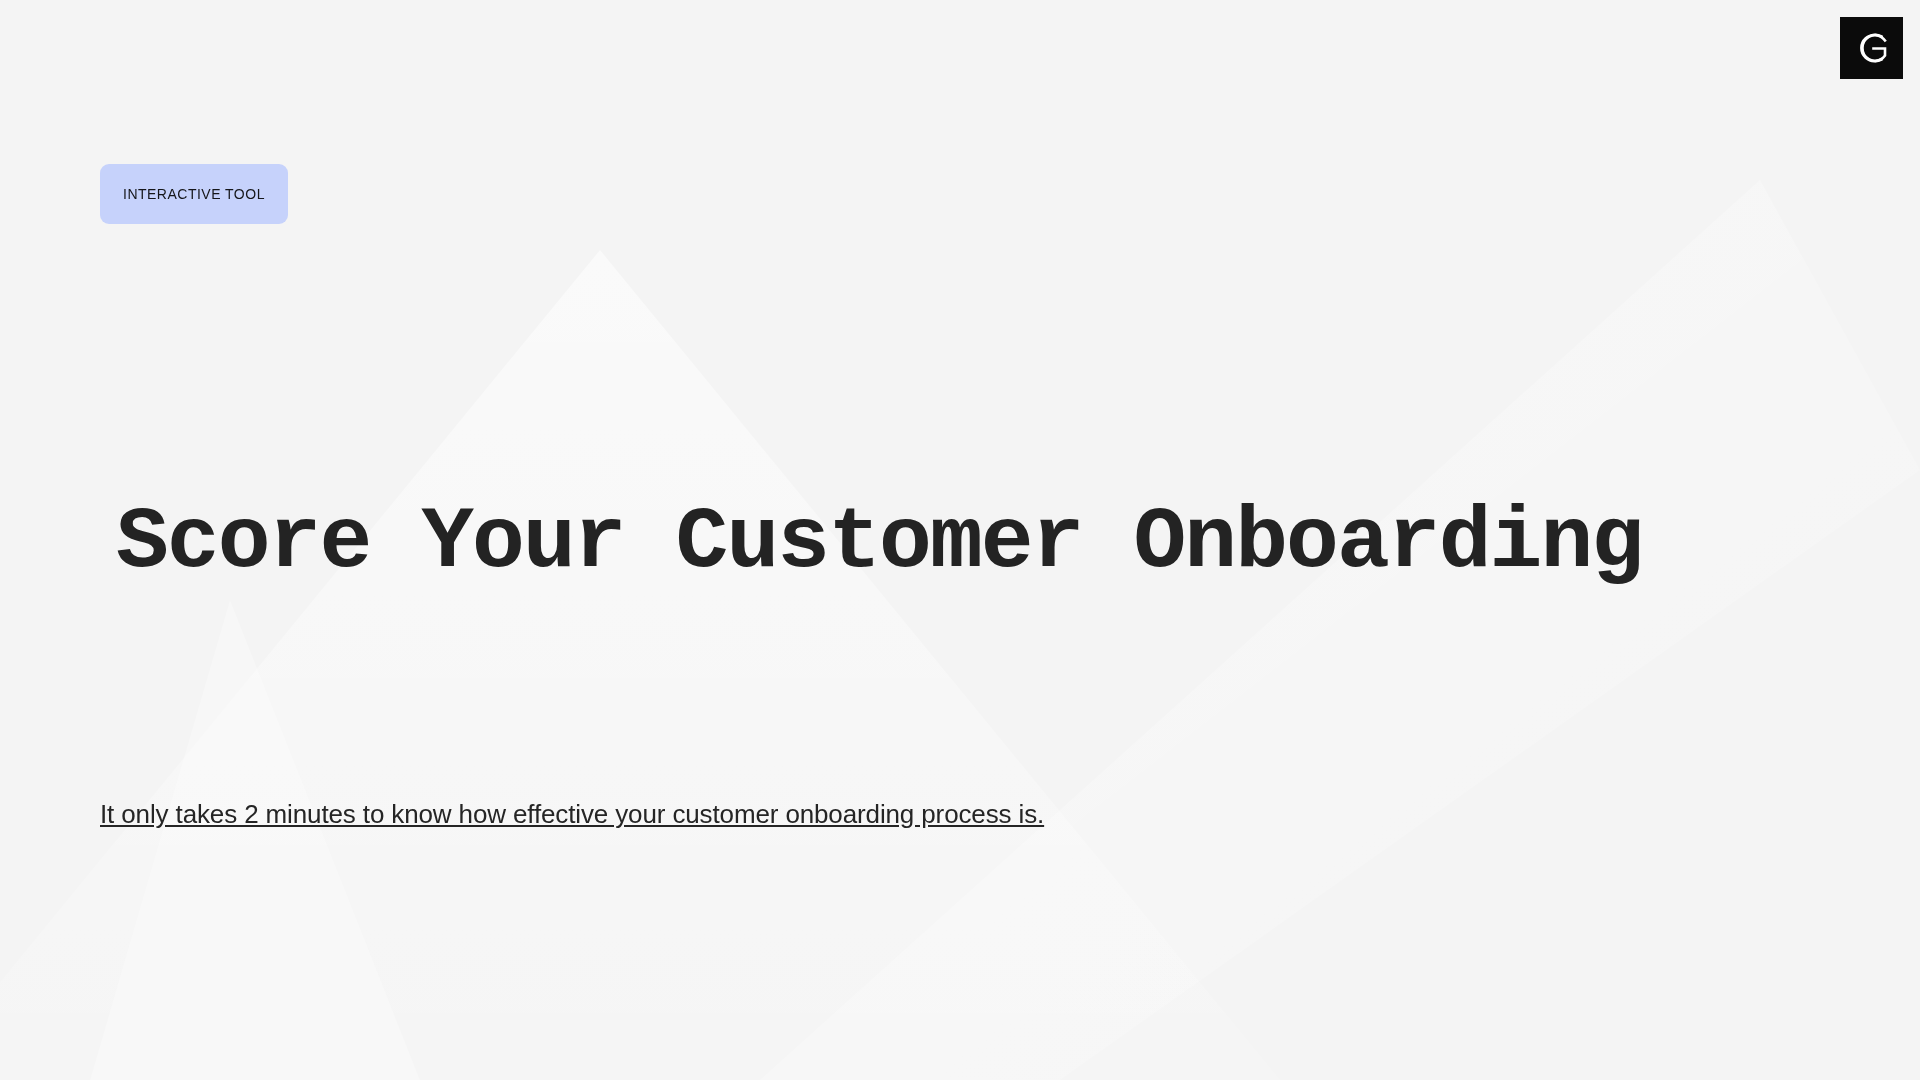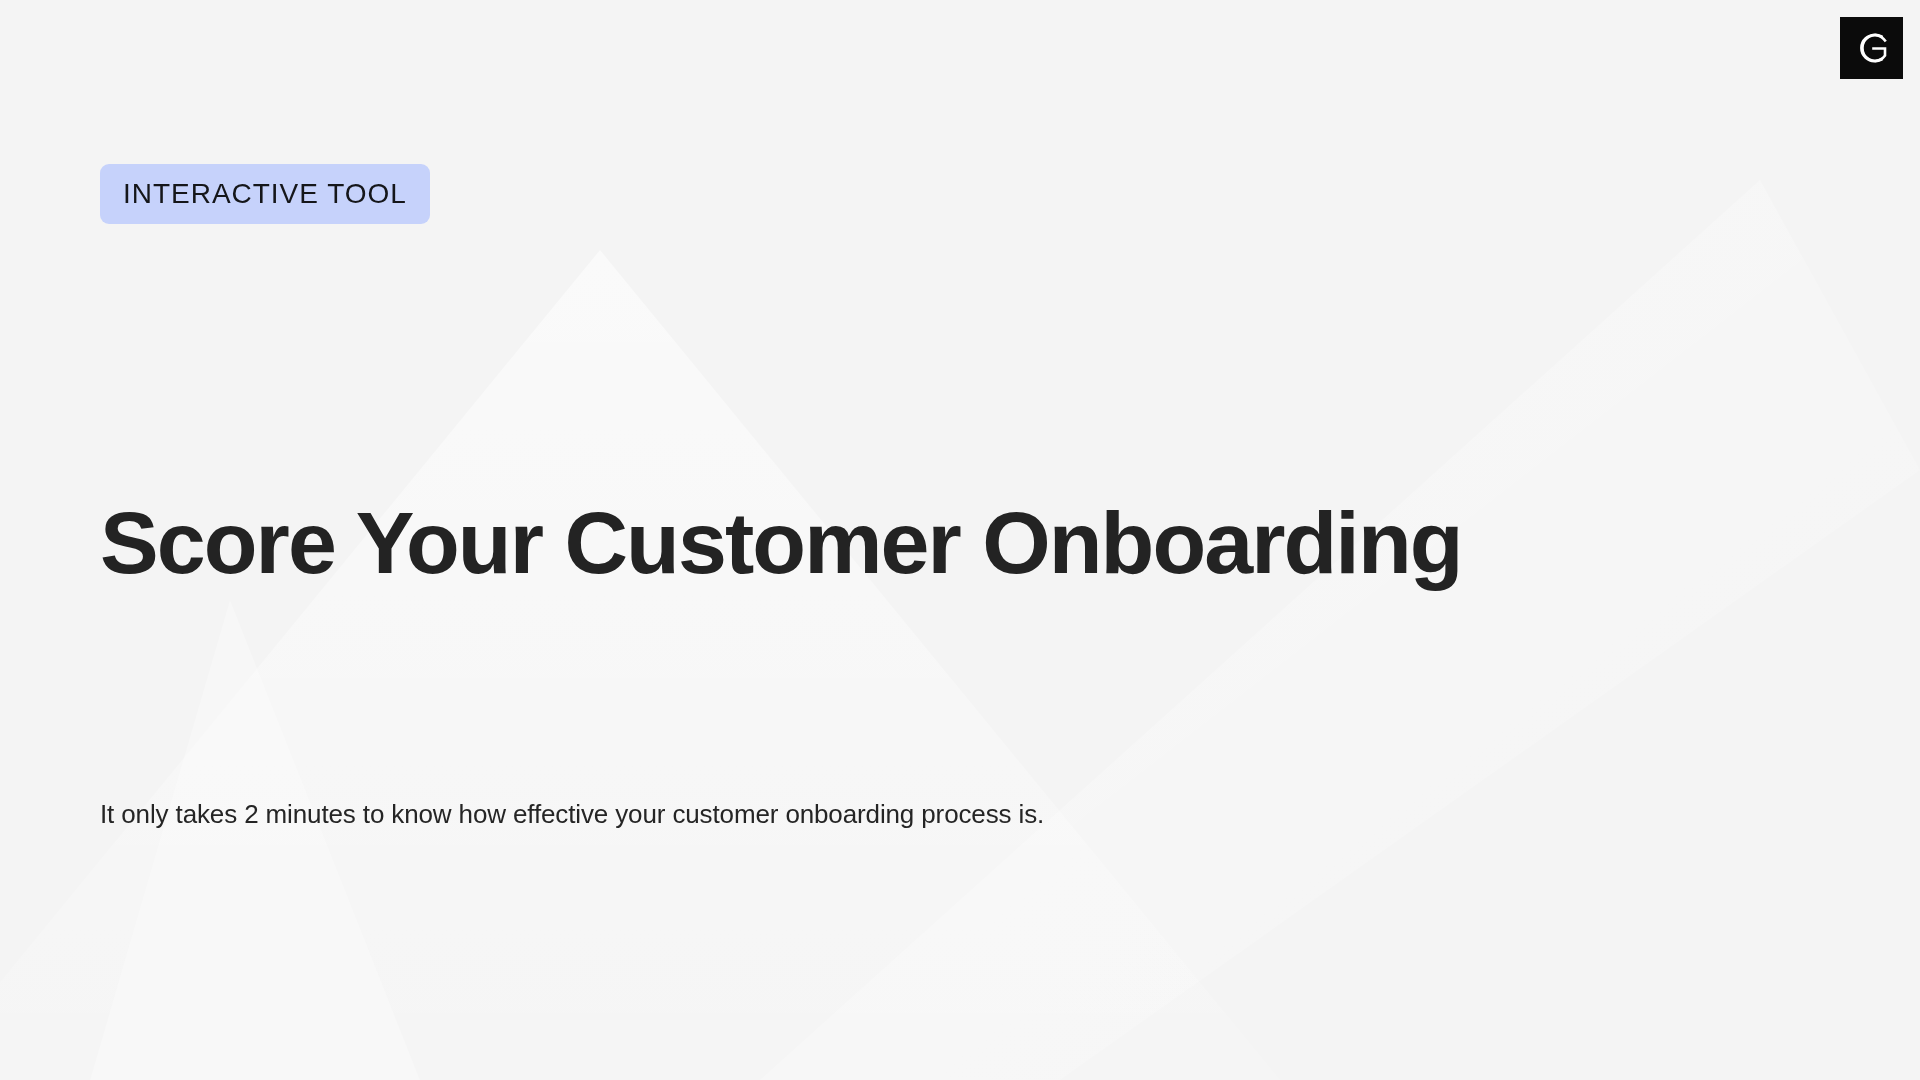--- a/index.html
+++ b/index.html
@@ -58,51 +58,53 @@
     position:absolute;
     top:164px;
     left:100px;
     height:60px;
     display:inline-flex;
     align-items:center;
     padding:0 23px;
     background:#c6d2fb;
     border-radius:9px;
     color:#15161a;
-    font-size:28px;
+    font-size:14px;
     line-height:1;
     letter-spacing:0.035em;
     font-weight:400;
     white-space:nowrap;
   }
 
   .hero-heading {
     position:absolute;
     top:492px;
-    left:100px;
+    left:116px;
     width:1720px;
     color:#232323;
     font-size:88px;
     font-weight:700;
     line-height:1.17;
     letter-spacing:-0.022em;
+    font-family:Liberation Mono, monospace;
   }
   .hero-heading .accent { color:#6b87f7; }
   .heading-line { display:block; white-space:nowrap; }
 
   .hero-sub {
     position:absolute;
     top:796px;
     left:100px;
     color:#252525;
     font-size:26px;
     font-weight:400;
     line-height:1.45;
     letter-spacing:-0.005em;
     white-space:nowrap;
+    text-decoration:underline;
   }
 </style>
 </head>
 <body>
 
 <div class="bg-decor">
   <svg viewBox="0 0 1920 1080" xmlns="http://www.w3.org/2000/svg" aria-hidden="true">
     <defs>
       <linearGradient id="decorFadeA" x1="0" y1="0" x2="0" y2="1">
         <stop offset="0%" stop-color="#ffffff" stop-opacity="0.55"></stop>

